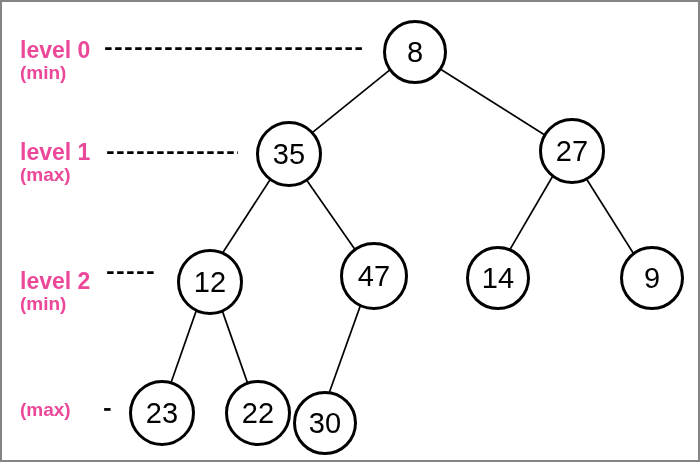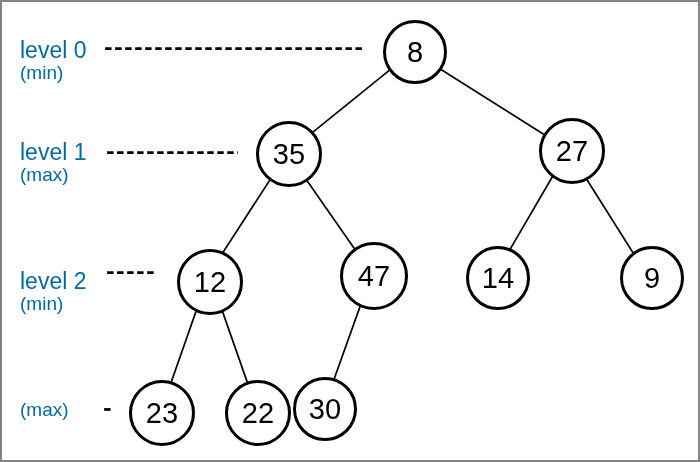--- a/index.html
+++ b/index.html
@@ -19,23 +19,24 @@
   }
   .lines-layer {
     position: absolute;
     left: 0;
     top: 0;
     width: 100%;
     height: 100%;
   }
   .level-label {
     position: absolute;
-    color: #0369a1;
+    color: #ec4899;
     line-height: 23px;
     white-space: nowrap;
+    font-weight: bold;
   }
   .level-label .lvl {
     display: block;
     font-size: 23px;
   }
   .level-label .sub {
     display: block;
     font-size: 19px;
     line-height: 22px;
   }
@@ -111,17 +112,17 @@
   </div>
   <div class="node" style="left: 618px; top: 244px; width: 64px; height: 64px;">
     <span class="val">9</span>
   </div>
   <div class="node" style="left: 127px; top: 378px; width: 66px; height: 66px;">
     <span class="val">23</span>
   </div>
   <div class="node" style="left: 223px; top: 378px; width: 66px; height: 66px; text-align: center;">
     <span class="val">22</span>
   </div>
-  <div class="node" style="left: 291px; top: 375px; width: 64px; height: 64px;">
+  <div class="node" style="left: 291px; top: 389px; width: 64px; height: 64px;">
     <span class="val">30</span>
   </div>
 
 </div>
 
 </body></html>

